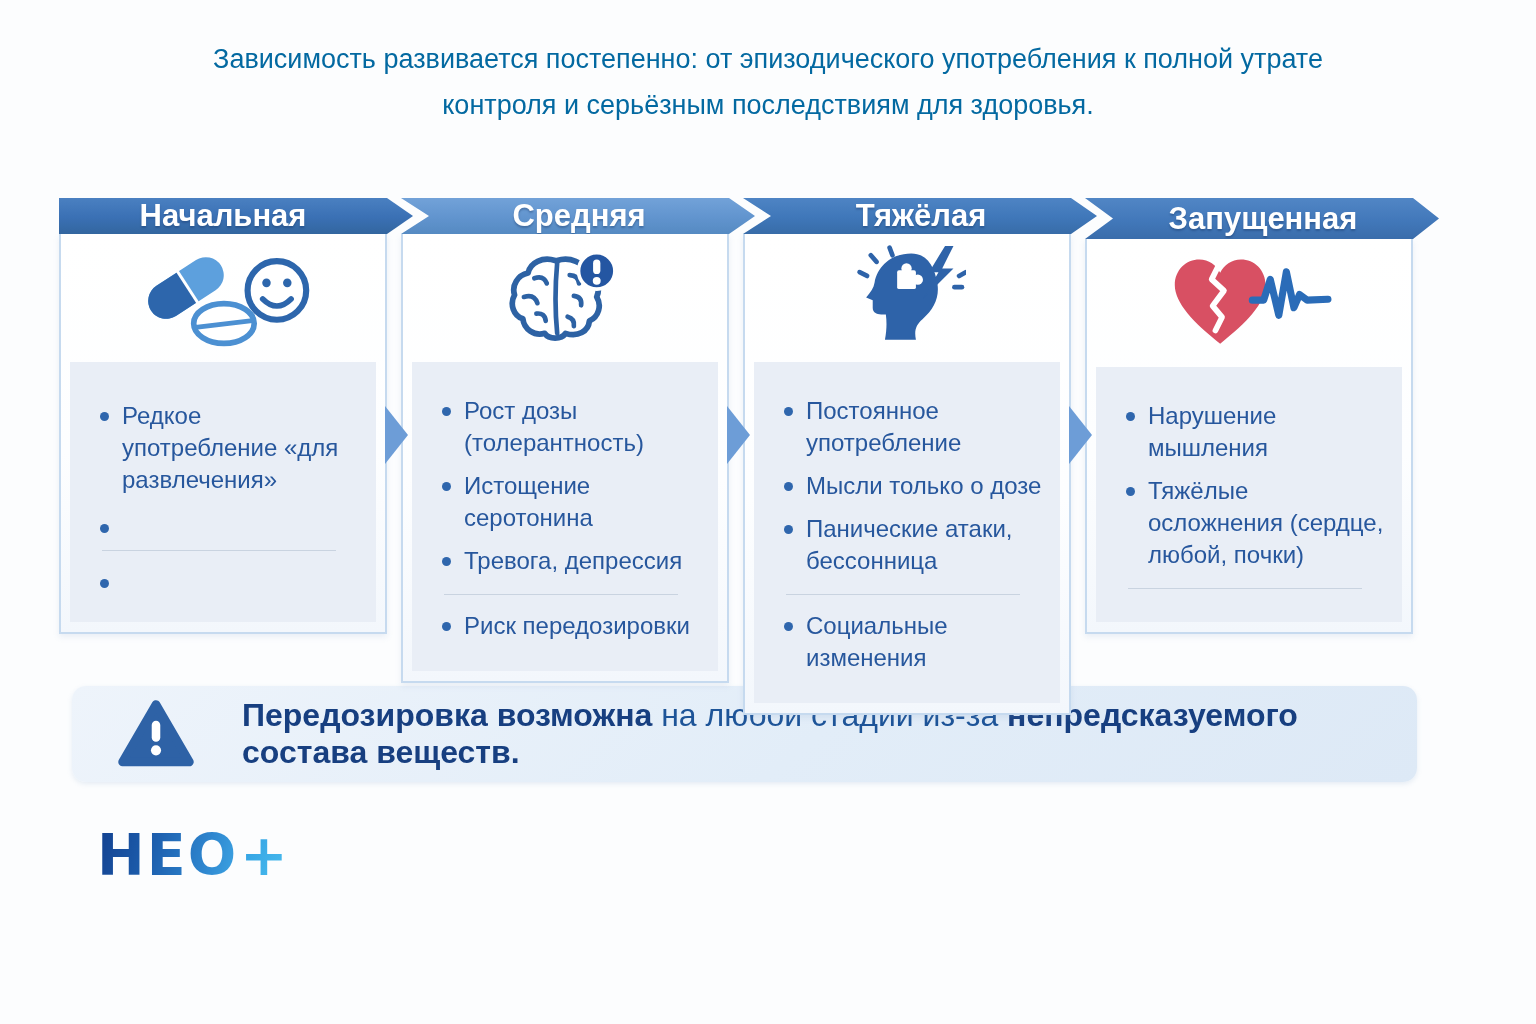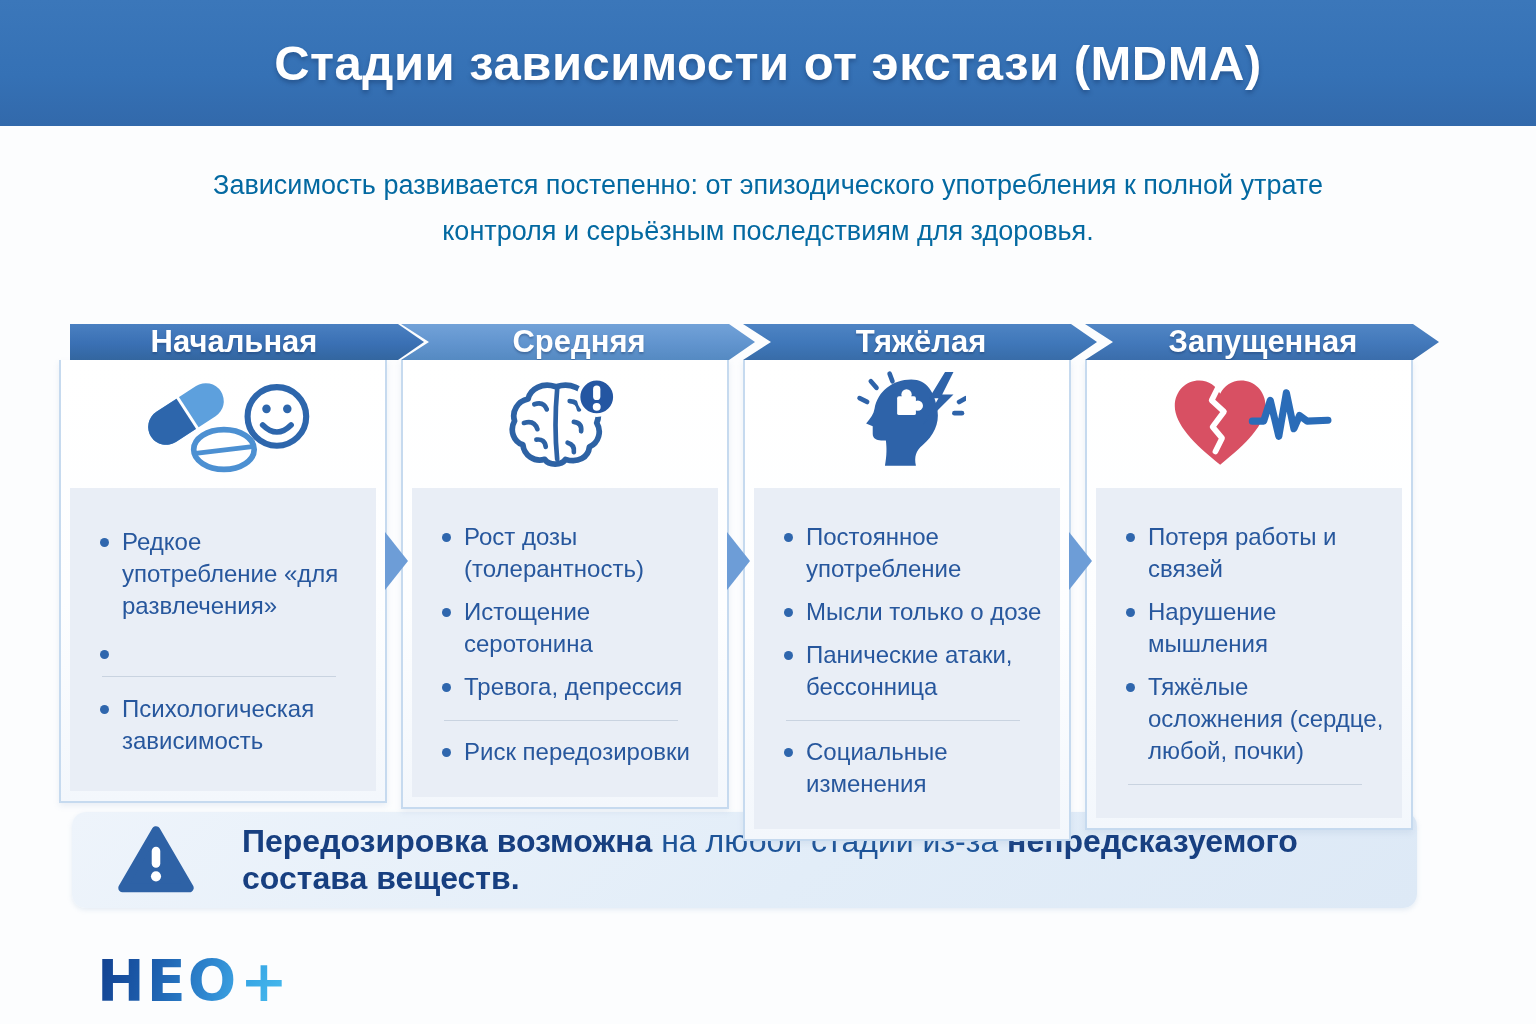--- a/index.html
+++ b/index.html
@@ -102,30 +102,27 @@
     font-size:57px; font-weight:900; margin-left:2px;
     background:linear-gradient(120deg,#2e9be0 0%,#4cc0f0 100%);
     -webkit-background-clip:text; background-clip:text; color:transparent;
   }
 </style>
 </head>
 <body>
 
 <div class="page">
 
-  <header class="banner">
-    <h1>Стадии зависимости от экстази (MDMA)</h1>
-  </header>
 
   <p class="intro">Зависимость развивается постепенно: от эпизодического употребления к полной утрате контроля и серьёзным последствиям для здоровья.</p>
 
   <section class="stages">
 
     <div class="stage">
-      <div class="band" style="background: linear-gradient(rgb(74, 128, 193) 0%, rgb(58, 112, 180) 55%, rgb(51, 102, 159) 100%); margin-left: 11px;">
+      <div class="band" style="background: linear-gradient(rgb(74, 128, 193) 0%, rgb(58, 112, 180) 55%, rgb(51, 102, 159) 100%);">
         <span class="band-label">Начальная</span>
       </div>
       <div class="card">
         <div class="icon-wrap">
           <svg width="184" height="104" viewBox="0 0 190 110">
             <g transform="rotate(-33 55 45)">
               <rect x="12" y="26" width="88" height="38" rx="19" fill="#5da0dd"></rect>
               <path d="M58 26 L58 64 L31 64 A19 19 0 0 1 31 26 Z" fill="#2d66ac"></path>
               <rect x="56.5" y="25" width="3" height="40" fill="#ffffff"></rect>
             </g>
@@ -141,21 +138,20 @@
           <div class="item">
               <span class="dot"></span>
               <span>Редкое употребление «для развлечения»</span>
             </div>
           <div class="item">
               <span class="dot"></span>
             </div>
           <div class="divider"></div>
           <div class="item">
               <span class="dot"></span>
-              <span>Психологическая зависимость</span>
             </div>
         </div>
         <div class="connector"></div>
       </div>
     </div>
 
     <div class="stage">
       <div class="band" style="background: linear-gradient(rgb(114, 162, 216) 0%, rgb(97, 148, 206) 55%, rgb(85, 138, 194) 100%);">
         <span class="band-label">Средняя</span>
       </div>
@@ -248,24 +244,20 @@
         <div class="icon-wrap">
           <svg width="182" height="104" viewBox="0 0 185 110">
             <path d="M62 98 C34 76 14 55 14 36 C14 20 26 9 40 9 C50 9 58 15 62 23 C66 15 74 9 84 9 C98 9 110 20 110 36 C110 55 90 76 62 98 Z" fill="#d85063"></path>
             <path d="M62 12 L53 30 L66 42 L54 58 L64 70 L57 84" stroke="#ffffff" stroke-width="6" fill="none" stroke-linecap="round" stroke-linejoin="round"></path>
             <path d="M96 52 L108 52 L115 30 L124 68 L132 22 L140 60 L146 46 L154 52 L176 51" stroke="#2a6cb8" stroke-width="7.5" fill="none" stroke-linecap="round" stroke-linejoin="round"></path>
           </svg>
         </div>
         <div class="list">
           <div class="item">
               <span class="dot"></span>
-              <span>Потеря работы и связей</span>
-            </div>
-          <div class="item">
-              <span class="dot"></span>
               <span>Нарушение мышления</span>
             </div>
           <div class="item">
               <span class="dot"></span>
               <span>Тяжёлые осложнения (сердце, любой, почки)</span>
             </div>
           <div class="divider"></div>
         </div>
       </div>
     </div>

